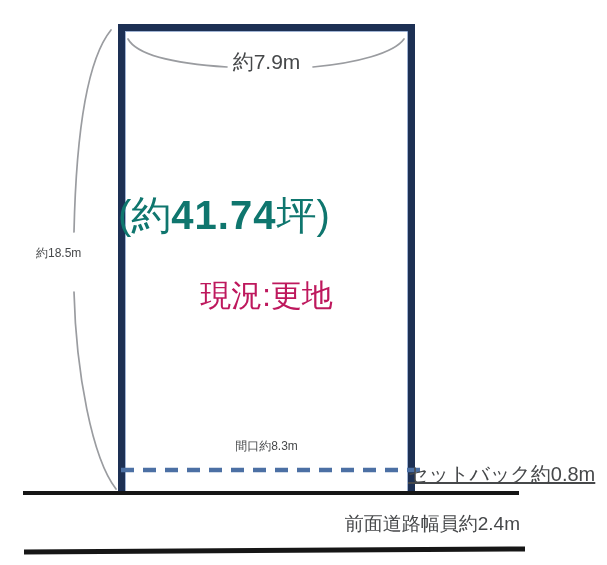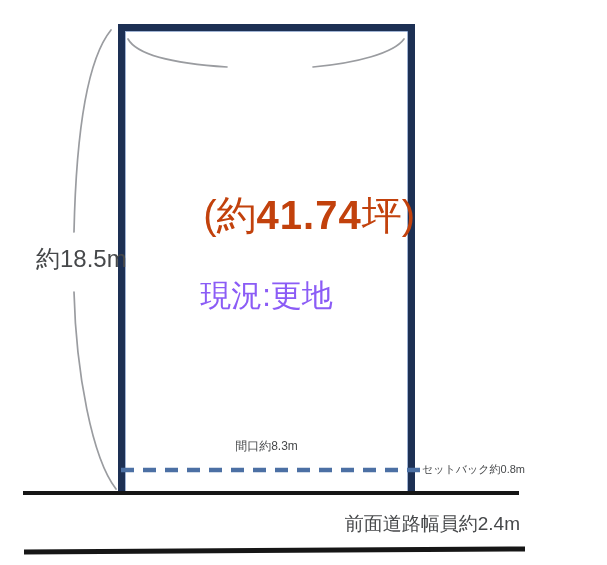--- a/index.html
+++ b/index.html
@@ -14,61 +14,62 @@
     box-shadow: inset 1px 1px 0 rgba(84,118,176,0.55), inset -1px 0 0 rgba(84,118,176,0.55);
   }
   .overlay { position:absolute; left:0; top:0; width:607px; height:565px; pointer-events:none; }
   .curve { fill:none; stroke:var(--dimension-curve,#9a9ca0); stroke-width:1.7; stroke-linecap:round; }
   .dash  { stroke:var(--setback-dash,#4c70a4); stroke-width:4.5; stroke-dasharray:13 9; }
   .road  { stroke:var(--road-line,#161616); stroke-width:4.2; }
   .road-far { stroke-width:5; }
 
   .lbl { position:absolute; color:var(--text,#46484a); line-height:1; white-space:nowrap; }
   .top-width   { left:118px; top:51px;  width:297px; text-align:center; font-size:21px; }
-  .side-height { left:36px;  top:247px; font-size:24px; }
+  .side-height { left:36px;  top:247px; font-size:12px; }
   .frontage    { left:118px; top:440px; width:297px; text-align:center; font-size:12px; }
-  .setback     { left:422px; top:464px; font-size:11px; }
+  .setback     { left:408px; top:464px; font-size:20px;text-decoration:underline; }
   .road-width  { left:23px;  top:514px; width:497px; text-align:right; font-size:19px; }
 
   .area-line {
     position:absolute; left:118px; top:146px; width:297px; text-align:center;
     font-size:46px; font-weight:700; color:#161616; line-height:1;
   }
   .big-unit { font-weight:600; margin-left:4px; }
   .sup { font-size:0.45em; position:relative; top:-0.75em; margin-left:1px; font-weight:600; }
 
   .tsubo-line {
-    position:absolute; left:118px; top:192px; width:297px; text-align:right;
-    font-size:40px; color:#c2410c; line-height:1.15; white-space:nowrap;
+    position:absolute; left:118px; top:192px; width:297px; text-align:left;
+    font-size:40px; color:#0f766e; line-height:1.15; white-space:nowrap;
   }
   .tsubo-light { font-weight:400; }
   .tsubo-num   { font-weight:700; letter-spacing:1px; }
 
   .status-line {
     position:absolute; left:118px; top:278px; width:297px; text-align:center;
-    font-size:31px; color:#8b5cf6; font-weight:400; line-height:1.15; white-space:nowrap;
+    font-size:31px; color:#be185d; font-weight:400; line-height:1.15; white-space:nowrap;
   }
 </style>
 </head>
 <body>
 
 <div class="canvas">
 
   <div class="plot-rect"></div>
 
   <svg class="overlay" width="607" height="565" viewBox="0 0 607 565">
     <path class="curve" d="M128,39 C138,57 180,64 227,67"></path>
     <path class="curve" d="M313,67 C357,63 394,53 404,39"></path>
     <path class="curve" d="M111,30 C85,62 76,140 74,232"></path>
     <path class="curve" d="M74,292 C76,372 92,458 116,489"></path>
     <line class="dash" x1="121" y1="470" x2="421" y2="470"></line>
     <line class="road" x1="23" y1="493" x2="519" y2="493"></line>
     <line class="road road-far" x1="24" y1="552" x2="525" y2="549"></line>
   </svg>
 
+  <div class="lbl top-width">約7.9m</div>
 
   <div class="lbl side-height">約18.5m</div>
 
 
   <div class="tsubo-line"><span class="tsubo-light">(約</span><span class="tsubo-num">41.74</span><span class="tsubo-light">坪)</span></div>
 
   <div class="status-line">現況:更地</div>
 
   <div class="lbl frontage">間口約8.3m</div>
 

